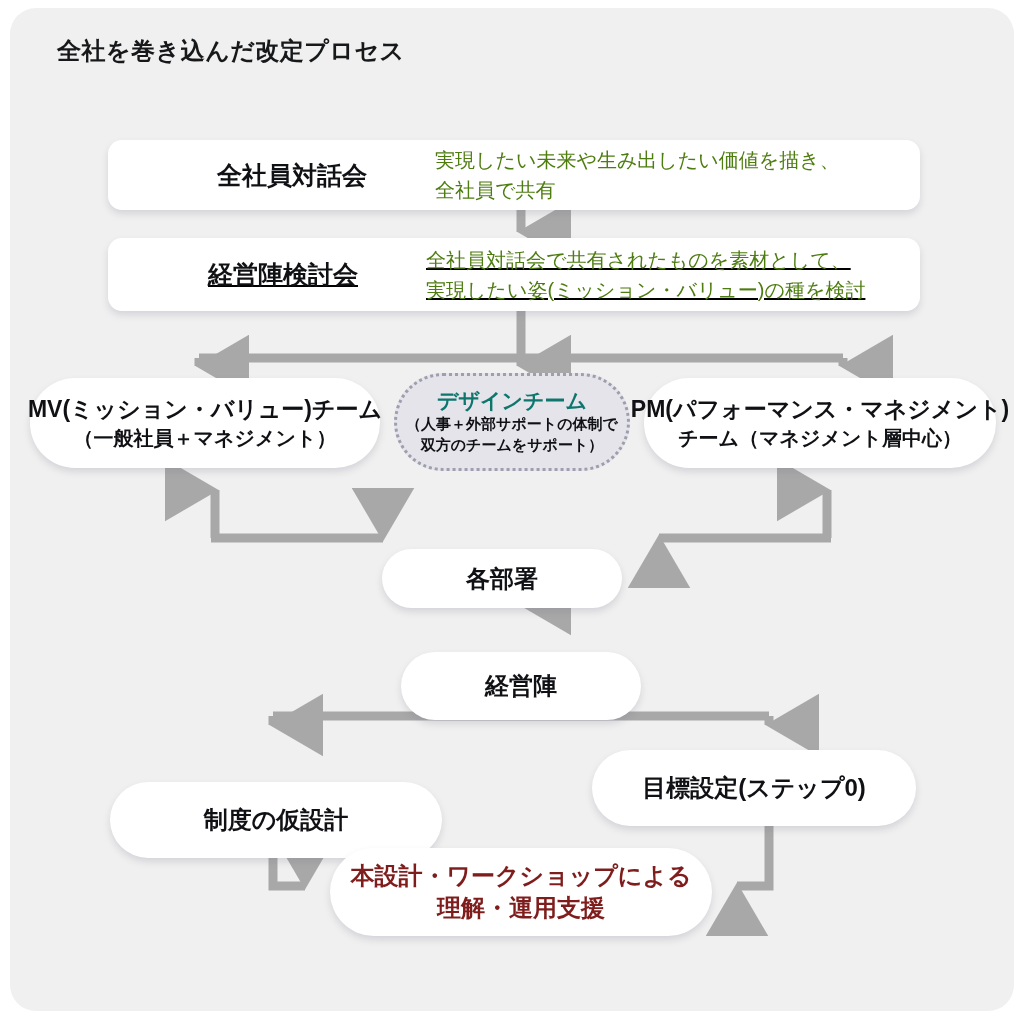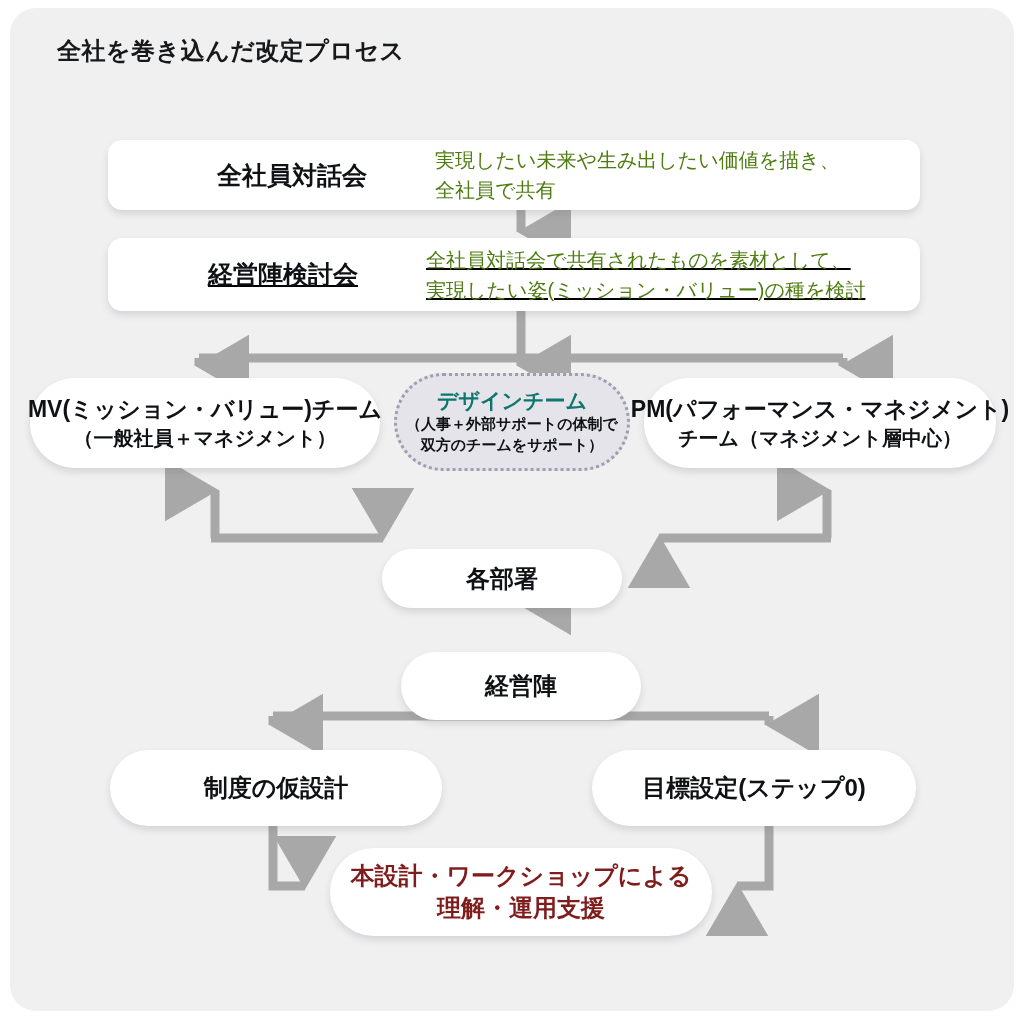--- a/index.html
+++ b/index.html
@@ -206,21 +206,21 @@
   </div>
 
   <div class="node pill" style="left:382px; top:510px; width:240px; height:59px;margin-top:39px;">
     <div class="n-plain">各部署</div>
   </div>
 
   <div class="node pill" style="left:401px; top:608px; width:240px; height:68px;margin-top:44px;">
     <div class="n-plain">経営陣</div>
   </div>
 
-  <div class="node pill" style="left:110px; top:750px; width:332px; height:76px;">
+  <div class="node pill" style="left:110px; top:782px; width:332px; height:76px;">
     <div class="n-plain">制度の仮設計</div>
   </div>
 
   <div class="node pill" style="left:592px; top:750px; width:324px; height:76px;">
     <div class="n-plain">目標設定(ステップ0)</div>
   </div>
 
   <div class="node pill stack" style="left:330px; top:848px; width:382px; height:88px;">
     <div class="n-two">本設計・ワークショップによる</div>
     <div class="n-two">理解・運用支援</div>

